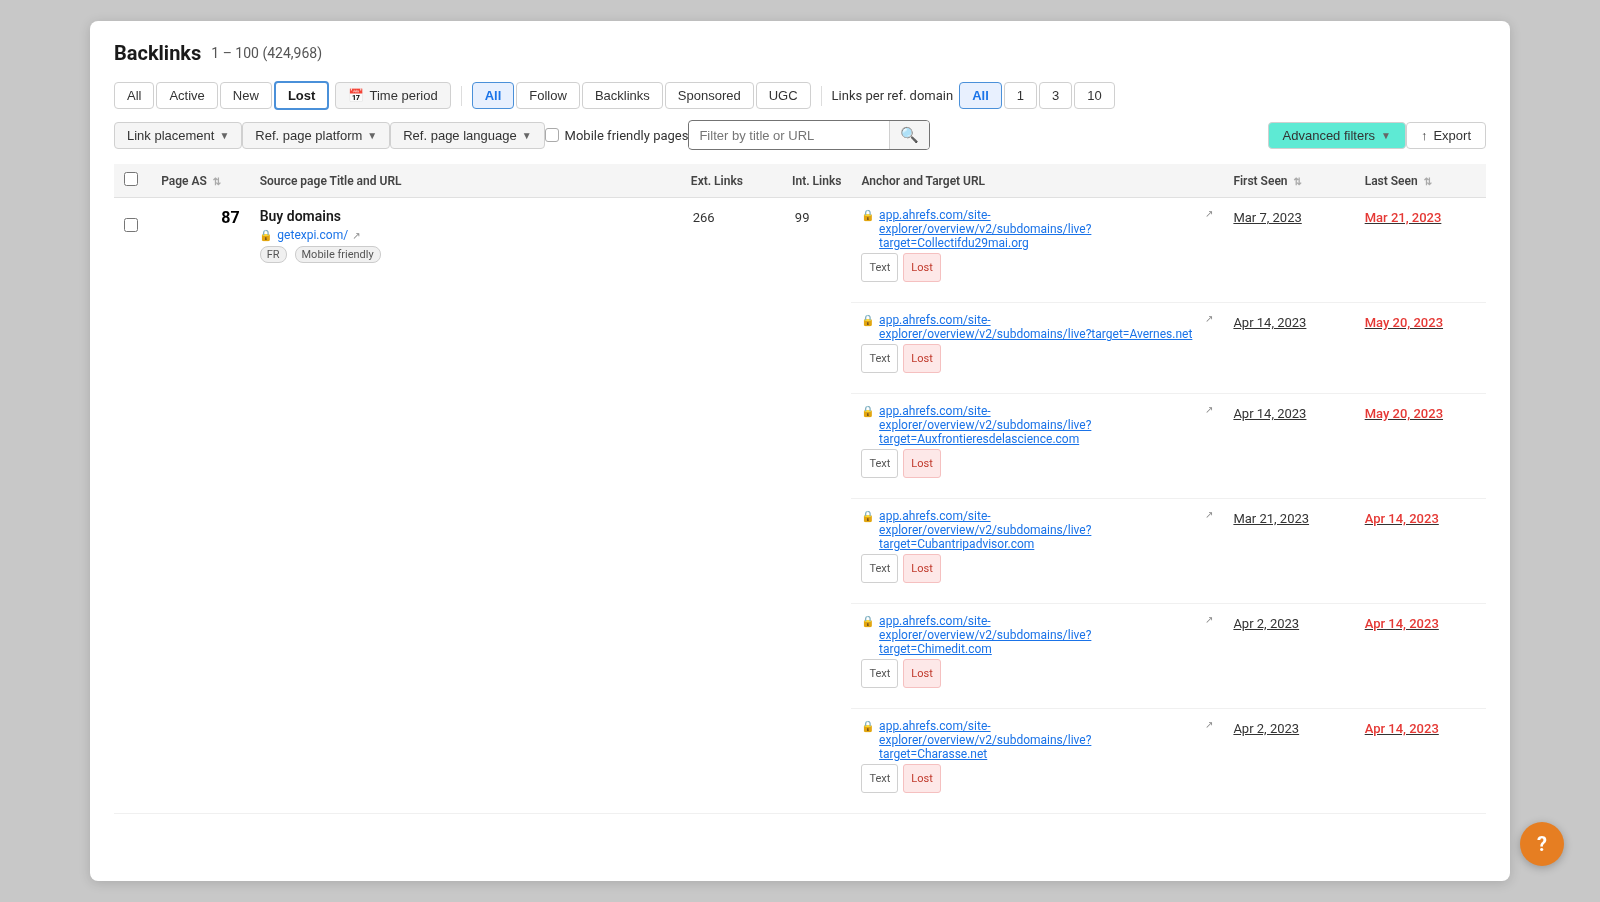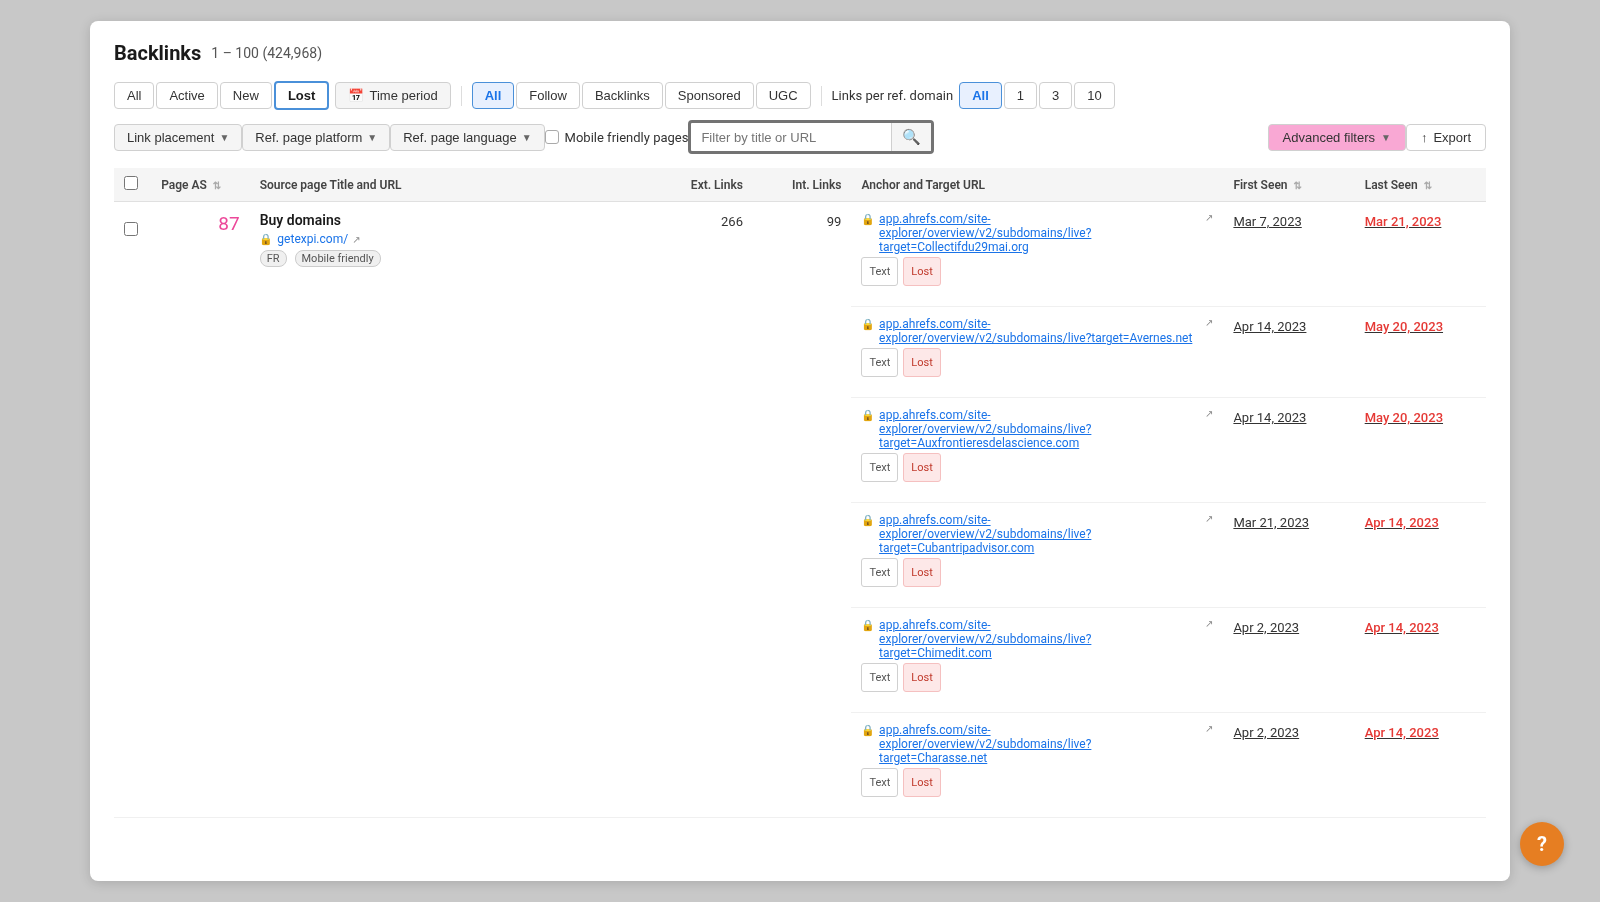--- a/index.html
+++ b/index.html
@@ -111,21 +111,21 @@
       width: 14px;
       height: 14px;
       border: 1px solid #aaa;
       border-radius: 3px;
       background: #fff;
       cursor: pointer;
     }
     .search-box {
       display: flex;
       align-items: center;
-      border: 3px solid #737373;
+      border: 1px solid #737373;
       border-radius: 4px;
       overflow: hidden;
       background: #fff;
     }
     .search-input {
       border: none;
       outline: none;
       padding: 5px 10px;
       font-size: 13px;
       color: #999;
@@ -136,21 +136,21 @@
       border: none;
       border-left: 1px solid #d0d0d0;
       padding: 5px 10px;
       cursor: pointer;
       color: #555;
       font-size: 15px;
     }
     .spacer { flex: 1; }
     .advanced-filters-btn {
       border: 1px solid #d0d0d0;
-      background: #f9a8d4;
+      background: #5eead4;
       border-radius: 4px;
       padding: 5px 14px;
       font-size: 13px;
       cursor: pointer;
       color: #333;
       display: flex;
       align-items: center;
       gap: 6px;
     }
     .export-btn {
@@ -198,23 +198,23 @@
     .col-last { width: 120px; }
     tbody tr {
       border-bottom: 1px solid #f0f0f0;
       vertical-align: top;
     }
     tbody td {
       padding: 10px 10px;
       color: #333;
     }
     .row-number {
-      font-size: 19px;
-      font-weight: 400;
-      color: #ec4899;
+      font-size: 16px;
+      font-weight: 700;
+      color: #000000;
       text-align: right;
     }
     .source-title {
       font-weight: 600;
       font-size: 14px;
       color: #1a1a1a;
       margin-bottom: 4px;
     }
     .source-url {
       color: #1a73e8;
@@ -231,21 +231,21 @@
       border-radius: 8px;
       padding: 1px 6px;
       font-size: 11px;
       color: #555;
       margin-right: 4px;
     }
     .badge-mobile {
       background: #f0f0f0;
     }
     .num-cell {
-      text-align: right;
+      text-align: center;
       font-size: 13px;
       color: #333;
       padding-top: 12px;
     }
     .anchor-url {
       color: #1a73e8;
       font-size: 12px;
       text-decoration: none;
       display: flex;
       align-items: flex-start;

